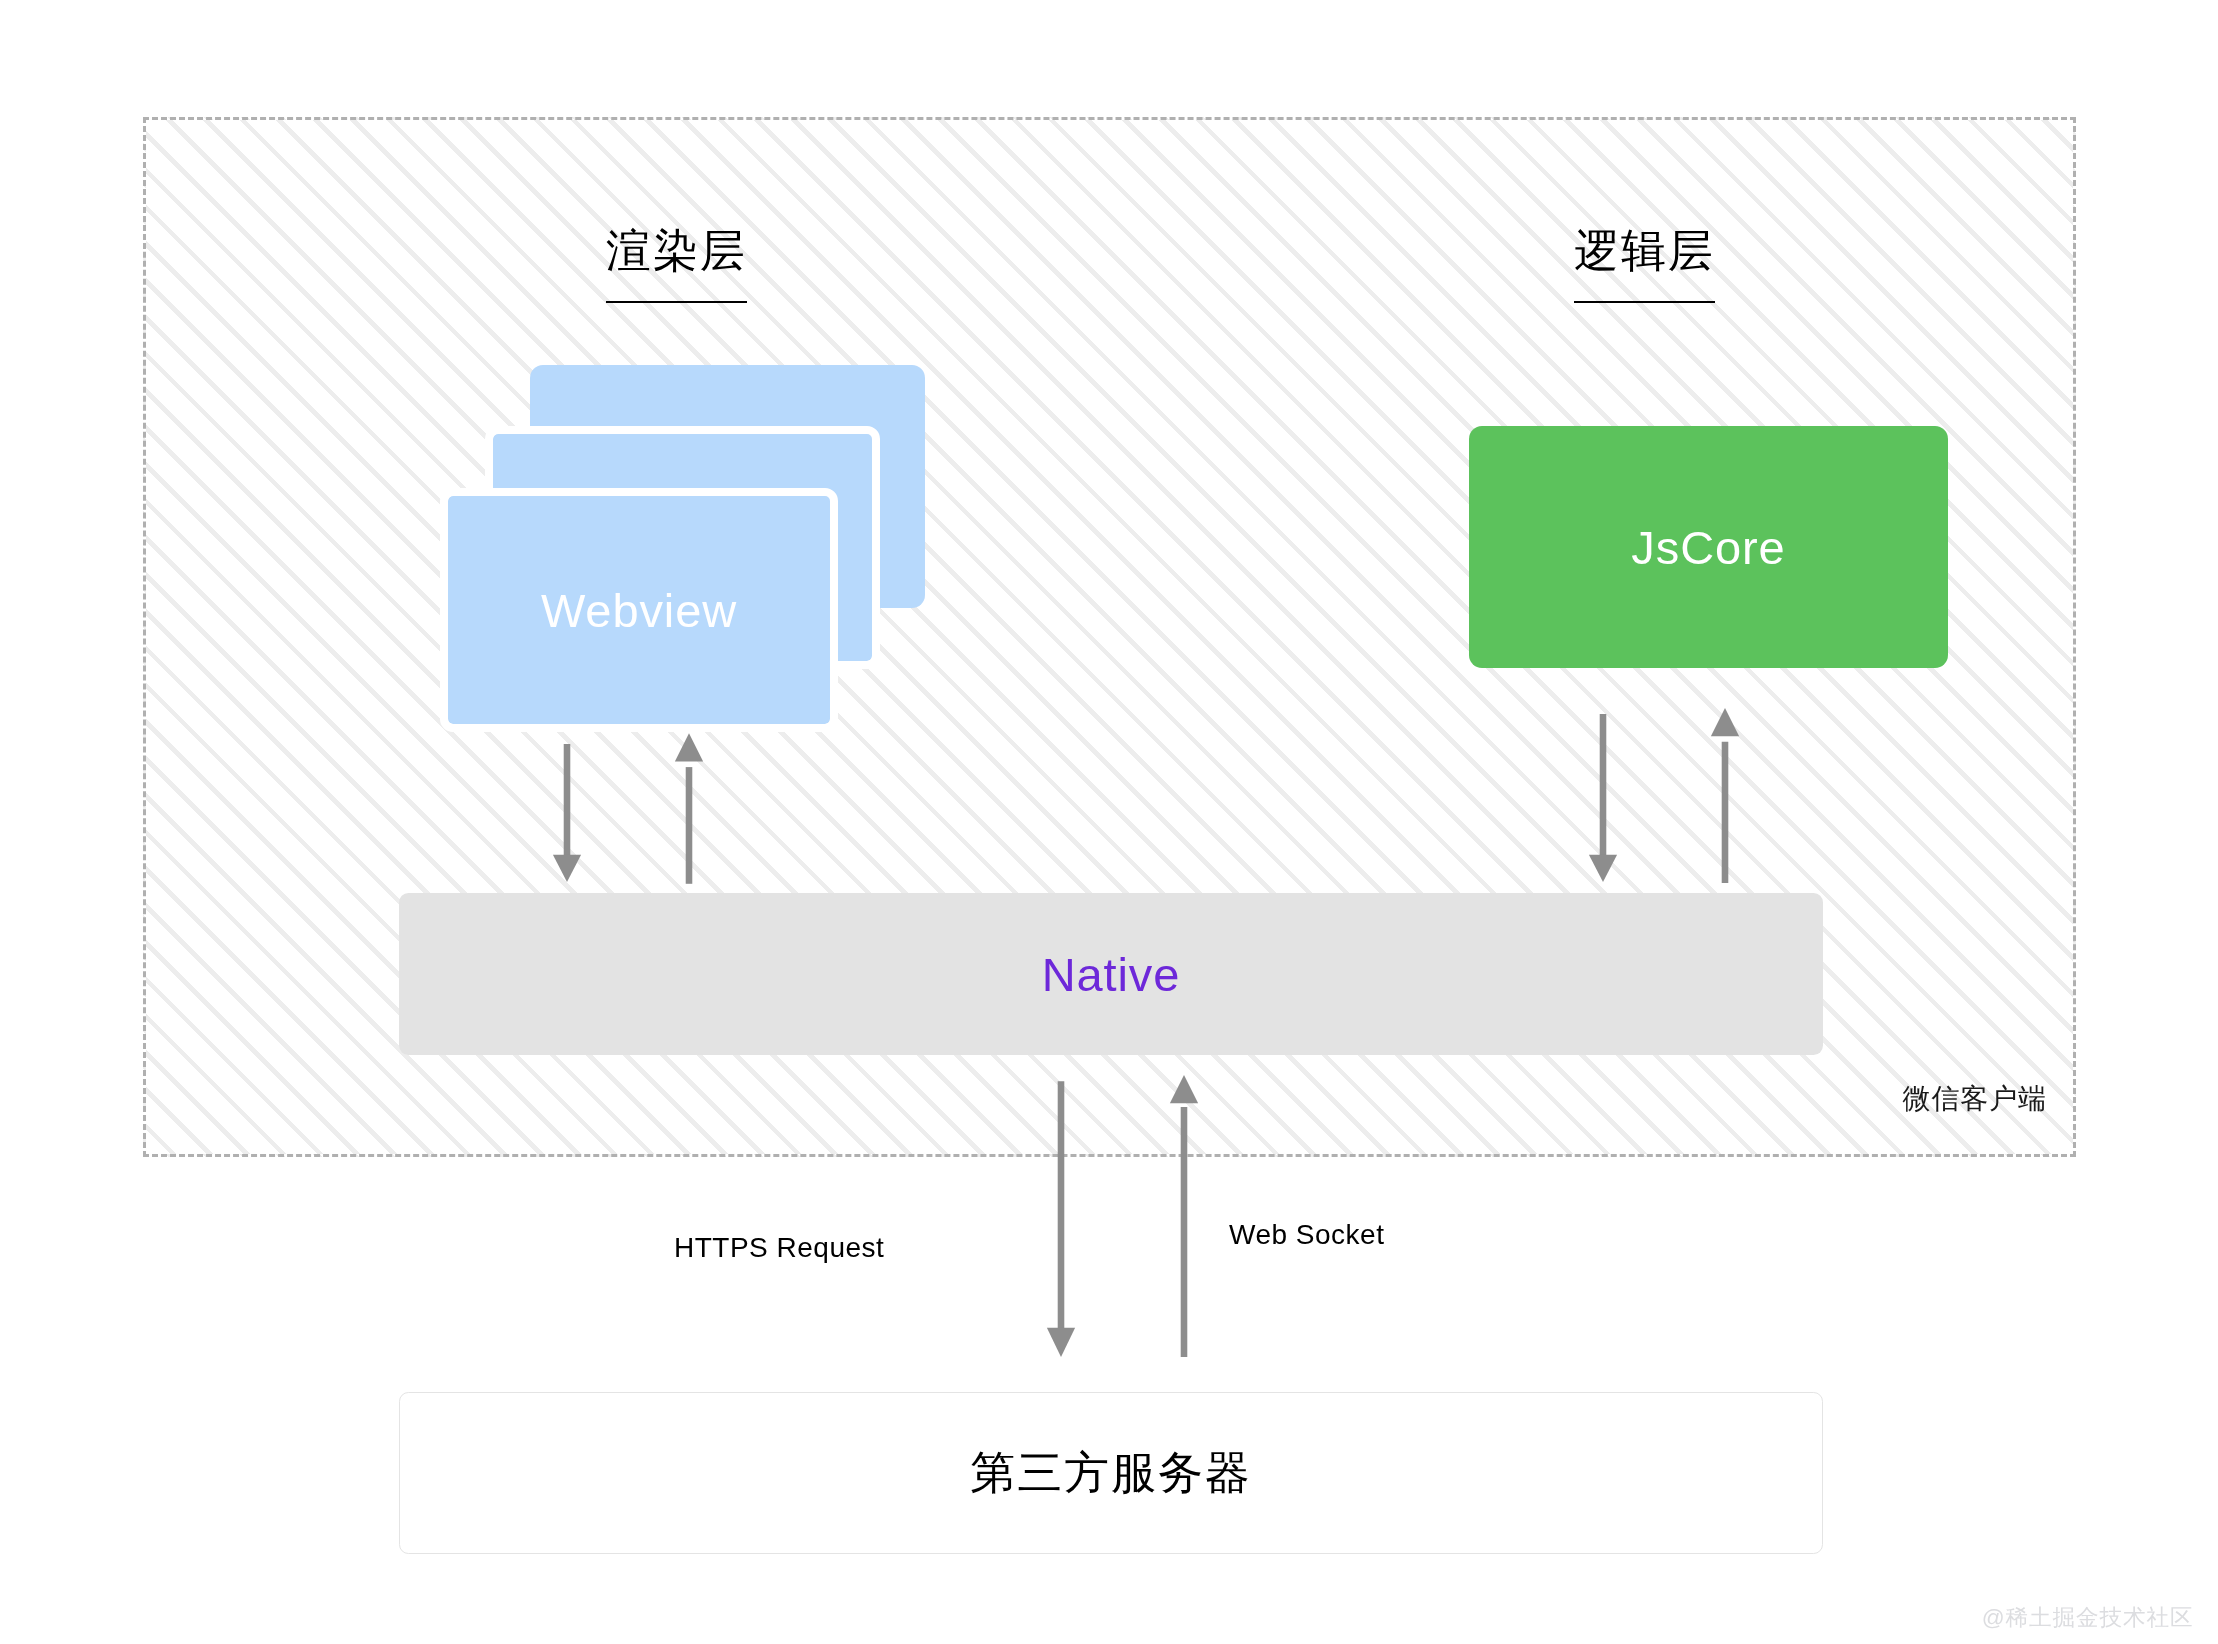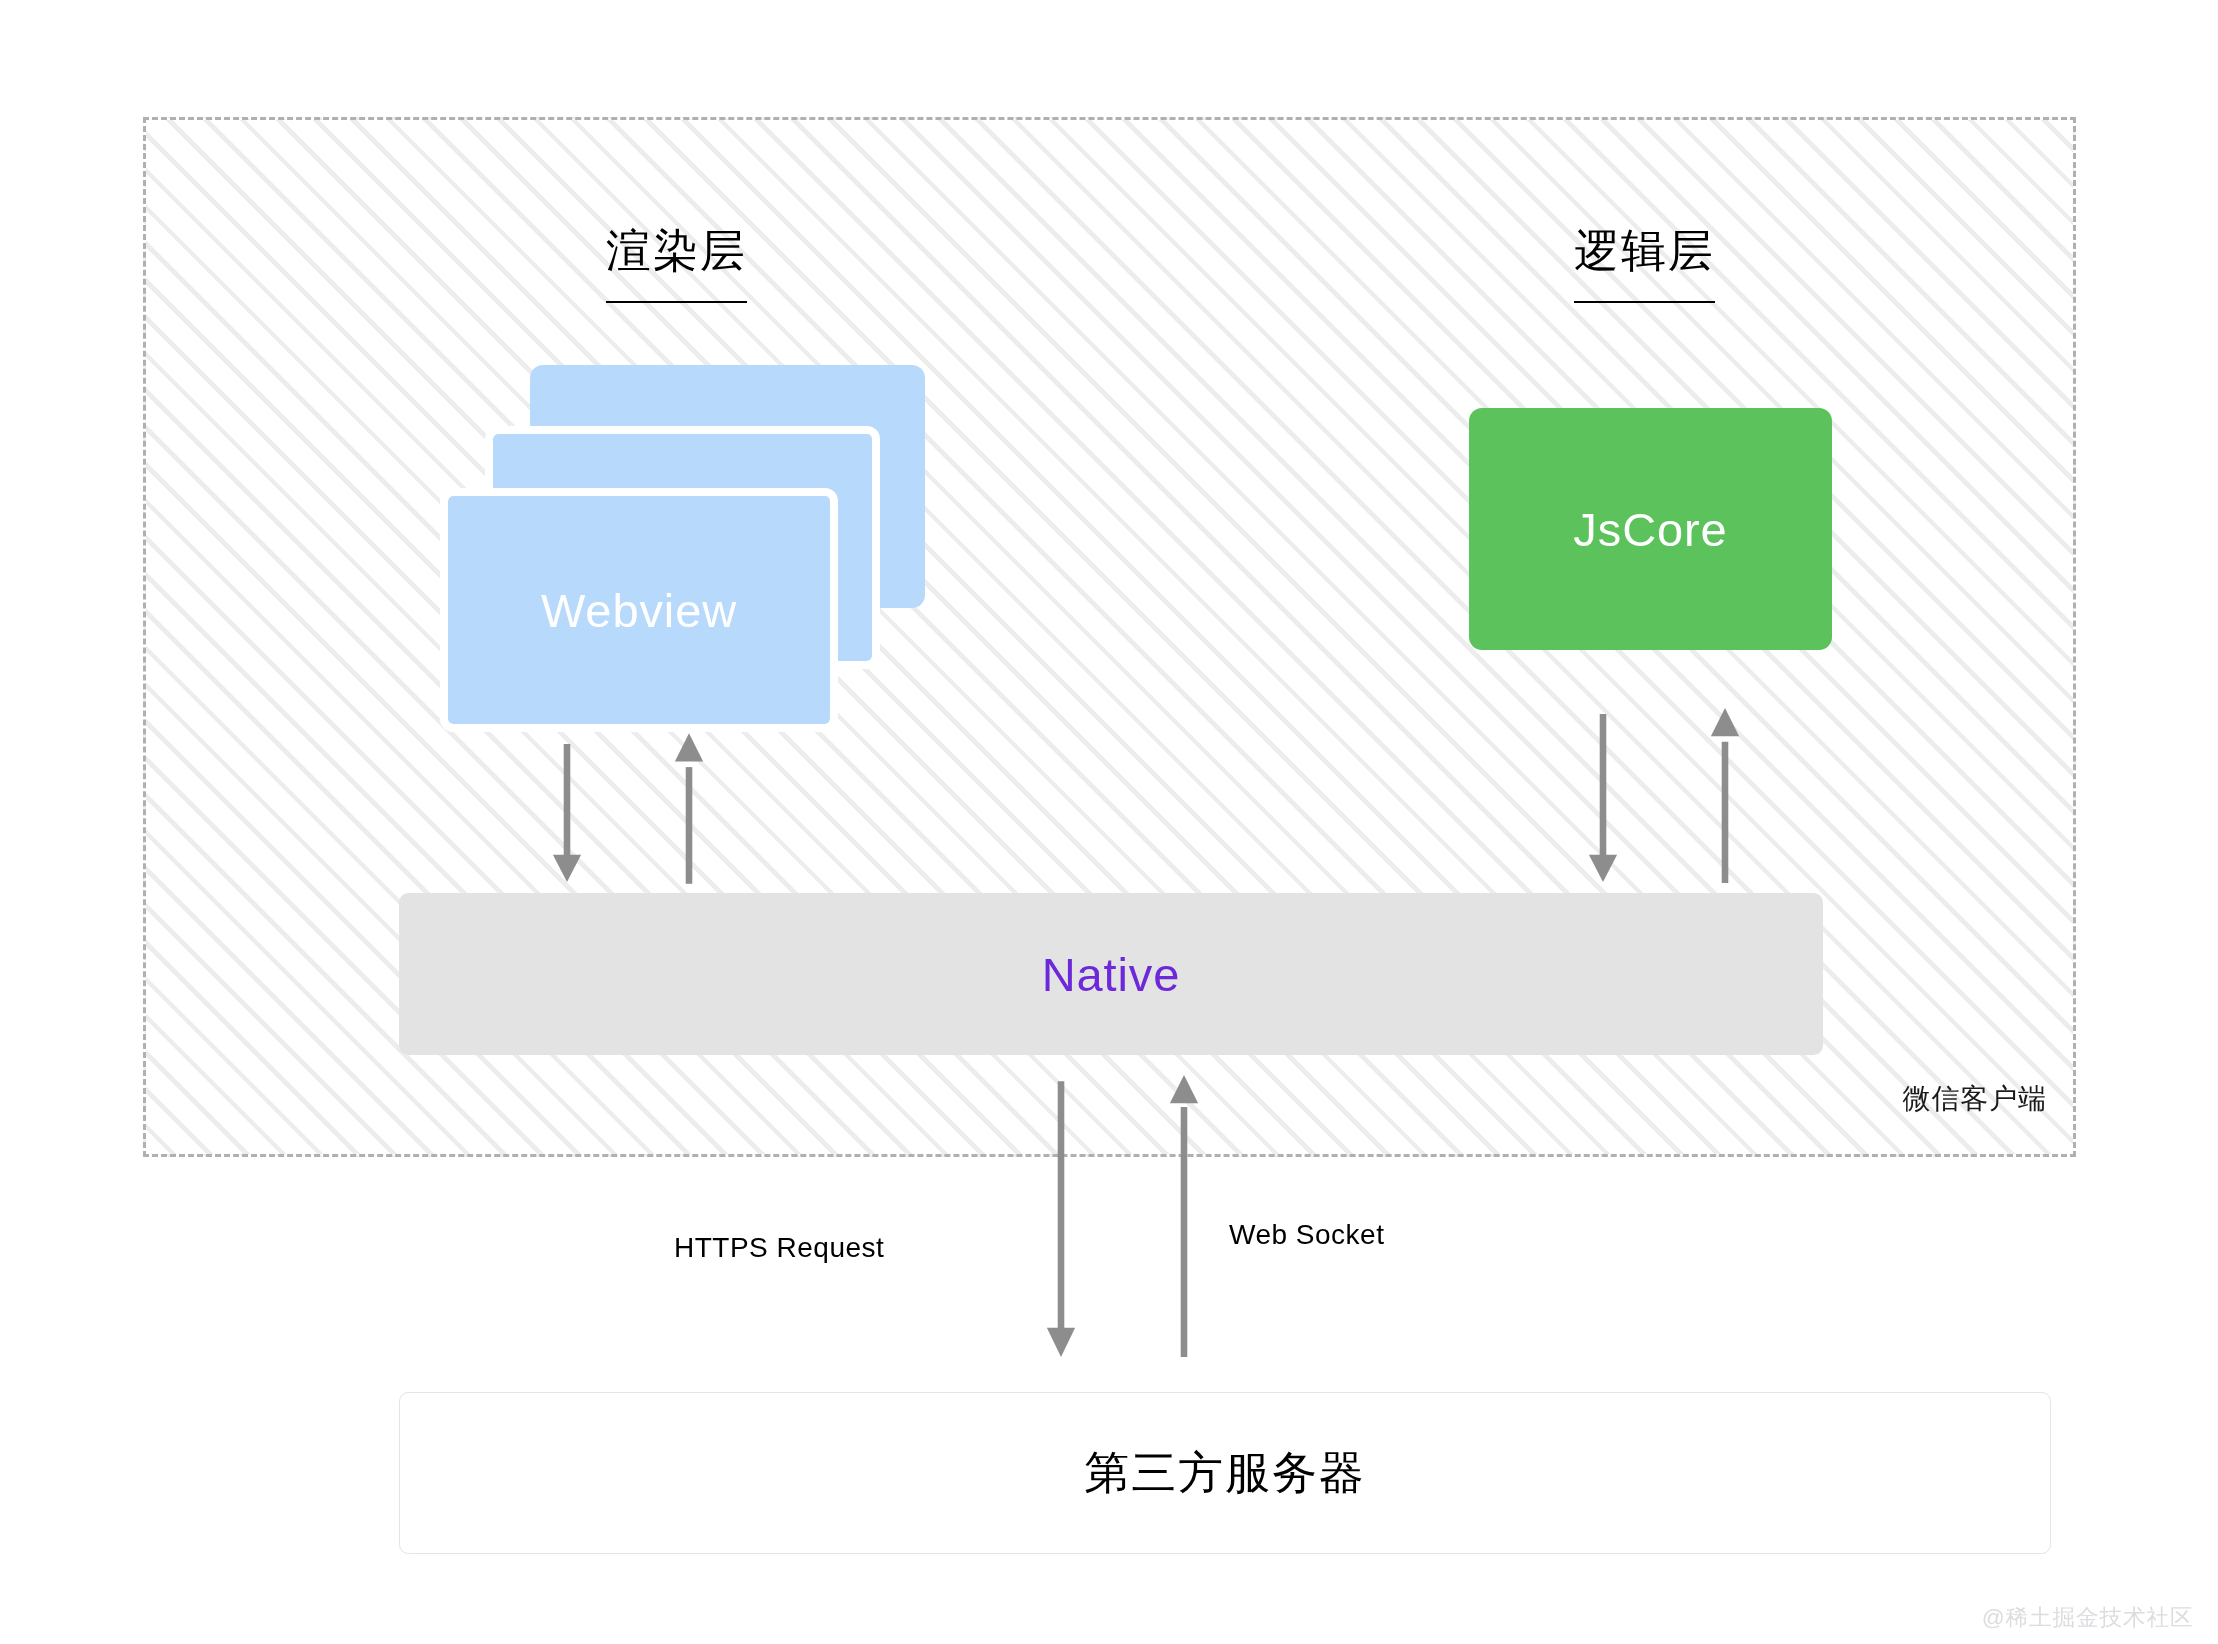--- a/index.html
+++ b/index.html
@@ -116,22 +116,22 @@
     color: #ffffff;
     font-size: 47px;
     letter-spacing: 0.9px;
     pointer-events: none;
   }
 
   
   .jscore-box {
     position: absolute;
     left: 1469px;
-    top: 408px;
-    width: 363px;
+    top: 426px;
+    width: 479px;
     height: 242px;
     background: #5cc25c;
     border-radius: 13px;
     display: flex;
     align-items: center;
     justify-content: center;
     color: #ffffff;
     font-size: 47px;
     letter-spacing: 0.9px;
   }
@@ -151,21 +151,21 @@
     color: #6d28d9;
     font-size: 47px;
     letter-spacing: 0.9px;
   }
 
   
   .server-box {
     position: absolute;
     left: 399px;
     top: 1392px;
-    width: 1652px;
+    width: 1424px;
     height: 162px;
     background: #ffffff;
     border: 1.9px solid #e4e4e4;
     border-radius: 9.4px;
     box-sizing: border-box;
     display: flex;
     align-items: center;
     justify-content: center;
     color: #000000;
     font-size: 45px;

